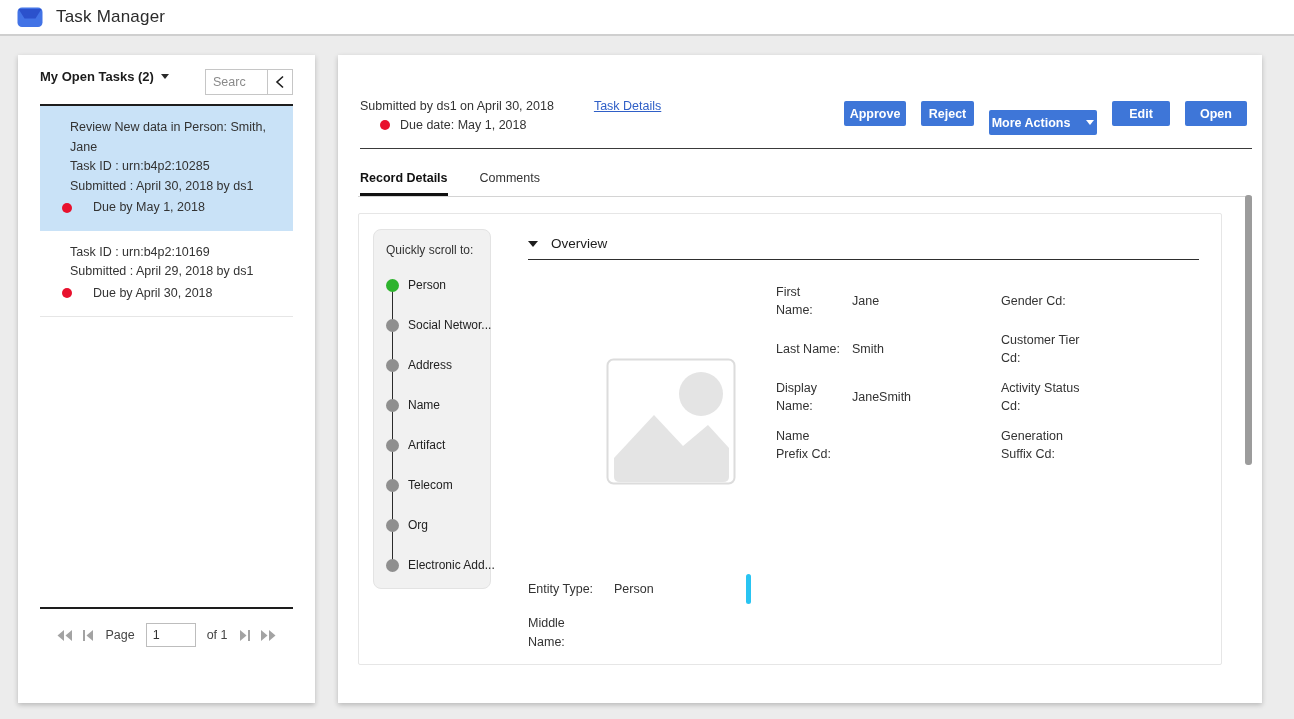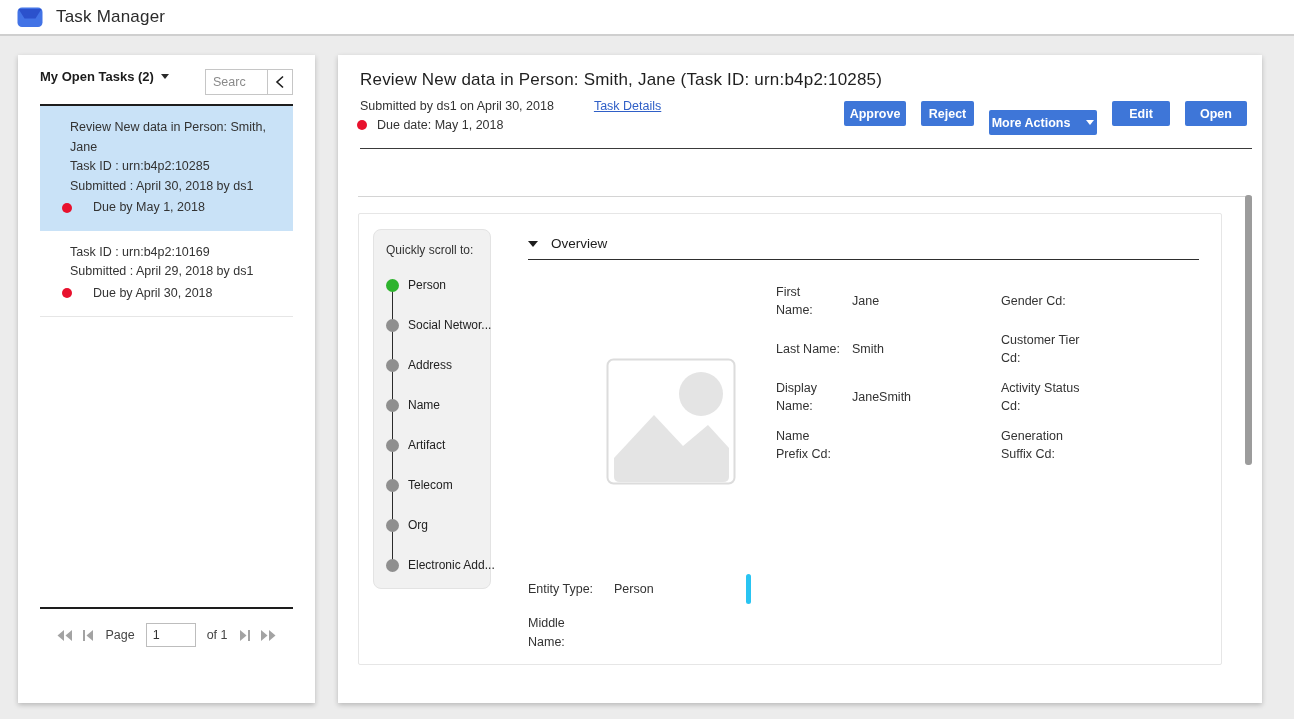--- a/index.html
+++ b/index.html
@@ -31,21 +31,21 @@
   .dot-red { width:10px; height:10px; border-radius:50%; background:#e8112d; flex:0 0 auto; }
   .pager { position:absolute; left:22px; right:22px; top:552px; border-top:2px solid #1d1d1d; padding-top:14px; display:flex; align-items:center; justify-content:center; gap:9px; }
   .pager .pg-icon { display:flex; align-items:center; cursor:pointer; }
   .pager .pg-label { font-size:12.5px; color:#444; margin:0 2px; }
   .page-input { width:50px; height:24px; border:1px solid #bdbdbd; font-size:12.5px; padding:0 6px; color:#333; outline:none; font-family:"Liberation Sans",sans-serif; }
 
   
   .main-title { position:absolute; left:22px; top:15px; font-size:17px; color:#1f1f1f; letter-spacing:.2px; }
   .sub-row { position:absolute; left:22px; top:44px; display:flex; align-items:center; gap:40px; font-size:12.5px; color:#333; }
   .link { color:#2f5fc7; text-decoration:underline; cursor:pointer; font-size:12.5px; }
-  .due-line { position:absolute; left:19px; top:63px; display:flex; align-items:center; gap:10px; font-size:12.5px; color:#333; }
+  .due-line { position:absolute; left:42px; top:63px; display:flex; align-items:center; gap:10px; font-size:12.5px; color:#333; }
   .btn-row { position:absolute; right:15px; top:46px; display:flex; gap:15px; }
   .btn { background:#3e76d8; color:#fff; font-size:12.5px; font-weight:bold; border:none; height:25px; display:flex; align-items:center; justify-content:center; cursor:pointer; border-radius:2px; font-family:"Liberation Sans",sans-serif; }
   .btn.approve{ width:62px; } .btn.reject{ width:53px; } .btn.more{ width:108px; gap:16px;margin-top:9px; } .btn.edit{ width:58px; } .btn.open{ width:62px; }
   .caret-white { width:0; height:0; border-left:4px solid transparent; border-right:4px solid transparent; border-top:5px solid #fff; }
   .head-rule { position:absolute; left:22px; right:10px; top:93px; border-top:1px solid #3a3a3a; }
 
   
   .tabs { position:absolute; left:22px; top:116px; display:flex; gap:32px; }
   .tab { font-size:12.5px; color:#333; padding-bottom:8px; cursor:pointer; }
   .tab.active { font-weight:bold; color:#111; border-bottom:3px solid #111; }
@@ -158,21 +158,20 @@
       </span>
       <span class="pg-icon">
         <svg width="17" height="13" viewBox="0 0 17 13">
             <path d="M1 1 L7.5 6.5 L1 12 Z M9 1 L15.5 6.5 L9 12 Z" fill="#a3a3a3"></path>
           </svg>
       </span>
     </div>
   </div>
 
   <div class="card right-panel">
-    <div class="main-title">Review New data in Person: Smith, Jane (Task ID: urn:b4p2:10285)</div>
 
     <div class="sub-row">
       <span>Submitted by ds1 on April 30, 2018</span>
       <span class="link">Task Details</span>
     </div>
     <div class="due-line">
       <span class="dot-red"></span>
       <span>Due date: May 1, 2018</span>
     </div>
 
@@ -182,20 +181,24 @@
       <button class="btn more">
         <span>More Actions</span>
         <span class="caret-white"></span>
       </button>
       <button class="btn edit">Edit</button>
       <button class="btn open">Open</button>
     </div>
 
     <div class="head-rule"></div>
 
+    <div class="tabs">
+      <span class="tab active">Record Details</span>
+      <span class="tab">Comments</span>
+    </div>
     <div class="tabs-rule"></div>
 
     <div class="record-card">
 
       <div class="quick-panel">
         <div class="qp-title">Quickly scroll to:</div>
         <div class="qp-items">
           <div class="qp-line"></div>
           <div class="qp-item">
             <span class="qp-dot active"></span>

